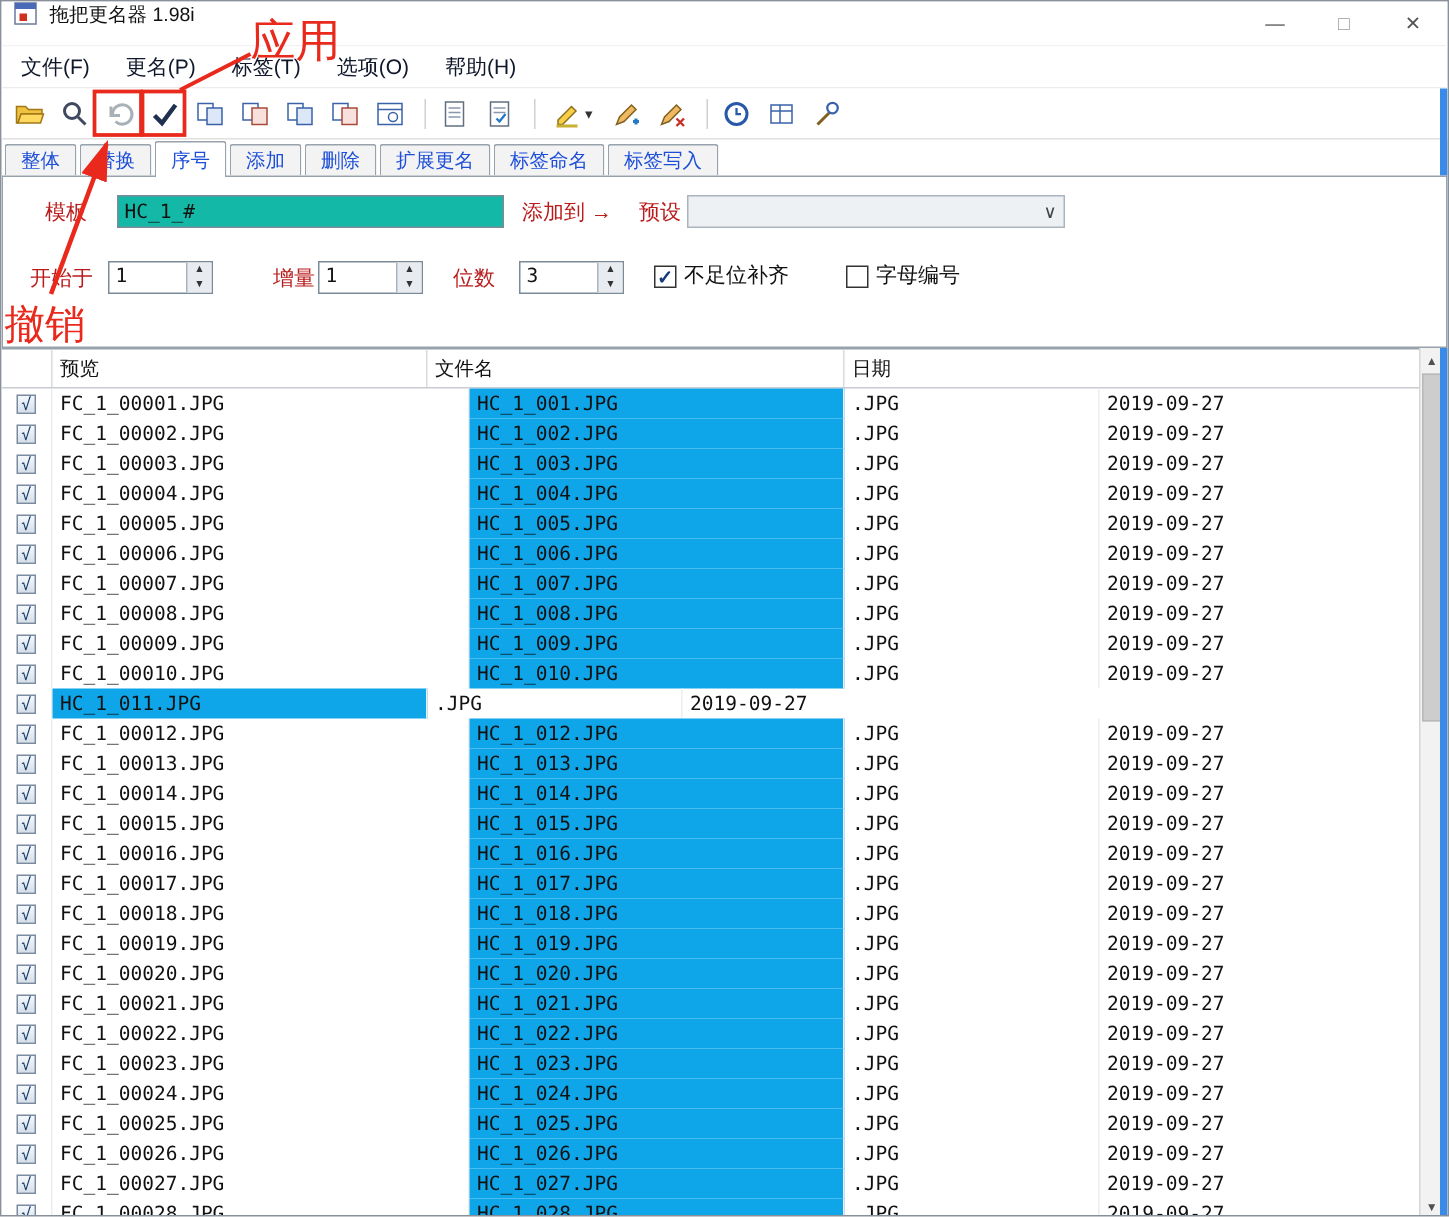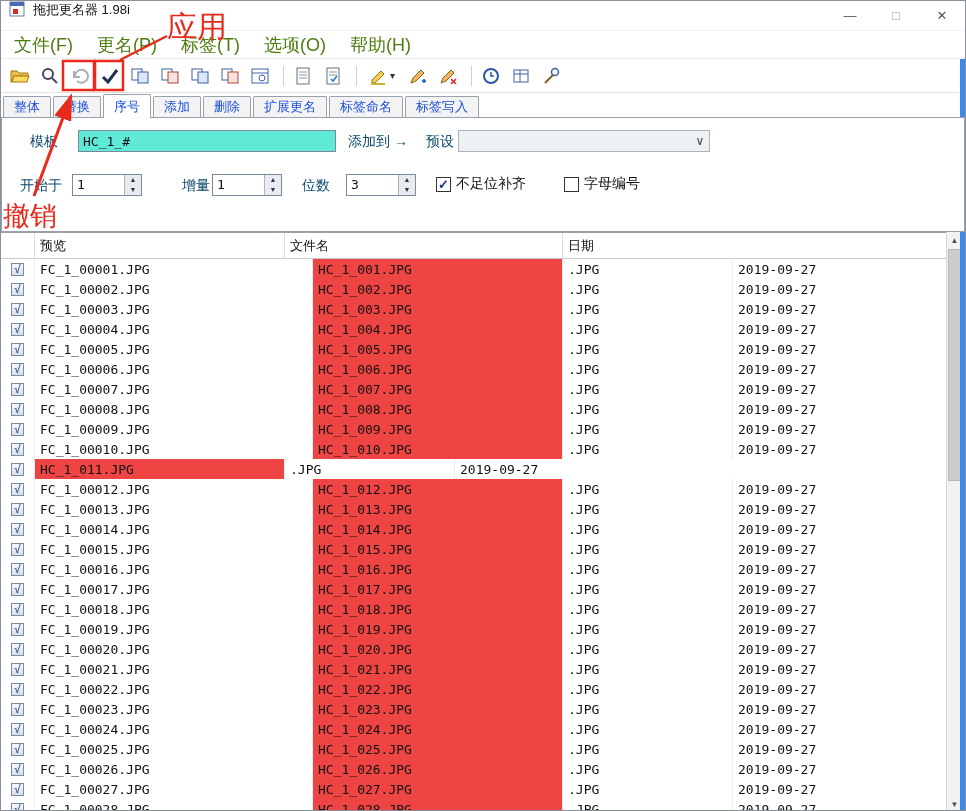--- a/index.html
+++ b/index.html
@@ -9,57 +9,57 @@
   
   .titlebar{position:absolute;top:0;left:0;width:100%;height:30px;display:flex;background:#fff;border-bottom:1px solid #f2f2f2}
   .app-icon{margin-left:8px;display:flex}
   .title-text{margin-left:8px;font-size:13px;color:#111}
   .win-btns{margin-left:auto;display:flex;height:100%}
   .win-btn{width:46px;display:flex;align-items:center;justify-content:center;font-size:13px;color:#555}
   .win-btn.max{color:#9a9a9a}
 
   
   .menubar{position:absolute;top:30px;left:0;width:100%;height:28px;display:flex;align-items:center;padding-left:4px;background:#fff;border-bottom:1px solid #ececec}
-  .menu-item{padding:4px 9px;font-size:18px;color:#4d7c0f;margin-right:6px}
+  .menu-item{padding:4px 9px;font-size:14px;color:#0f172a;margin-right:6px}
 
   
   .toolbar{position:absolute;top:58px;left:0;width:100%;height:34px;display:flex;align-items:center;padding-left:6px;background:#fff;border-bottom:1px solid #e0e0e0}
   .tbtn{width:26px;height:26px;display:flex;align-items:center;justify-content:center;margin-right:4px;flex:none}
   .tbtn-wide{width:38px}
   .dd-small{font-size:10px;color:#333;margin-left:1px}
   .tsep{width:1px;height:20px;background:#d0d0d0;margin:0 6px;flex:none}
 
   
   .tabbar{position:absolute;top:92px;left:0;width:100%;height:24px;display:flex;align-items:flex-end;padding-left:2px}
   .tab{height:21px;line-height:20px;padding:0 10px;font-size:13px;color:#1d4ed8;border:1px solid #98a2ac;border-bottom:none;background:#f3f3f3;margin-right:2px;border-radius:2px 2px 0 0}
   .tab.active{height:24px;line-height:23px;background:#fff;position:relative;z-index:3;margin-bottom:-1px}
 
   
   .panel{position:absolute;top:116px;left:0;width:100%;height:115px;background:#fff;border:1px solid #98a2ac;z-index:2}
-  .plabel{position:absolute;font-size:14px;color:#0c4a6e;line-height:22px;white-space:nowrap}
-  .tmpl-input{position:absolute;left:76px;top:12px;width:258px;height:22px;border:1px solid #7a8a99;background:#5eead4;font:13px "DejaVu Sans Mono",monospace;padding:0 4px;color:#111}
+  .plabel{position:absolute;font-size:14px;color:#b91c1c;line-height:22px;white-space:nowrap}
+  .tmpl-input{position:absolute;left:76px;top:12px;width:258px;height:22px;border:1px solid #7a8a99;background:#14b8a6;font:13px "DejaVu Sans Mono",monospace;padding:0 4px;color:#111}
   .dropdown{position:absolute;left:456px;top:12px;width:252px;height:22px;border:1px solid #aab4be;background:#eef1f4;display:flex;align-items:center}
   .dd-value{flex:1;padding:0 4px;font-size:13px;color:#333}
   .dd-arrow{width:18px;text-align:center;color:#444;font-size:12px}
   .spin{position:absolute;top:56px;height:22px;display:flex;border:1px solid #7a8a99;background:#fff}
   .spin-val{flex:1;font:13px "DejaVu Sans Mono",monospace;padding:2px 4px;color:#111}
   .spin-btns{width:17px;display:flex;flex-direction:column;border-left:1px solid #aab4be;background:#e8ecf0}
   .spin-b{flex:1;font-size:7px;line-height:10px;text-align:center;color:#333}
   .pcheck{position:absolute;top:57px;display:flex;align-items:center;font-size:14px;color:#111}
   .pcheck .box{width:15px;height:15px;border:1px solid #333;background:#fff;margin-right:5px;text-align:center;line-height:13px;font-size:13px;color:#173a7a;font-weight:bold;flex:none}
 
   
   .table-area{position:absolute;top:231px;left:0;width:961px;height:580px;border-top:1px solid #98a2ac;background:#fff;overflow:hidden}
   .thead{display:flex;height:26px;border-bottom:1px solid #c8ccd0;font-size:13px;color:#111;font-family:"Liberation Sans",sans-serif}
   .th{border-right:1px solid #d8dce0;height:100%;display:flex;align-items:center;padding-left:5px}
   .trow{display:flex;height:20px;font:13px "DejaVu Sans Mono",monospace;color:#111}
   .cell{display:flex;align-items:center;padding-left:5px;border-right:1px solid #ededed;height:100%;overflow:hidden;white-space:nowrap}
   .c-check{width:34px;justify-content:center;padding-left:0}
   .c-name{width:278px}
-  .c-prev{width:250px;background:#ef4444}
+  .c-prev{width:250px;background:#0ea5e9}
   .c-ext{width:170px}
   .c-date{width:213px;border-right:none}
   .row-check{width:13px;height:13px;border:1px solid #7a8aa0;background:linear-gradient(#f4f8fc,#d5dfe9);font-size:11px;line-height:11px;text-align:center;color:#173a6a;flex:none}
 
   
   .scrollbar{position:absolute;top:231px;left:945px;width:16px;height:580px;background:#f2f2f2;border-left:1px solid #d6d6d6}
   .sb-btn{height:16px;display:flex;align-items:center;justify-content:center;font-size:8px;color:#505050}
   .sb-thumb{position:absolute;top:17px;left:1px;width:14px;height:232px;background:#cdcdcd;border:1px solid #b8b8b8}
   .sb-down{position:absolute;bottom:0;left:0;width:100%}
 

